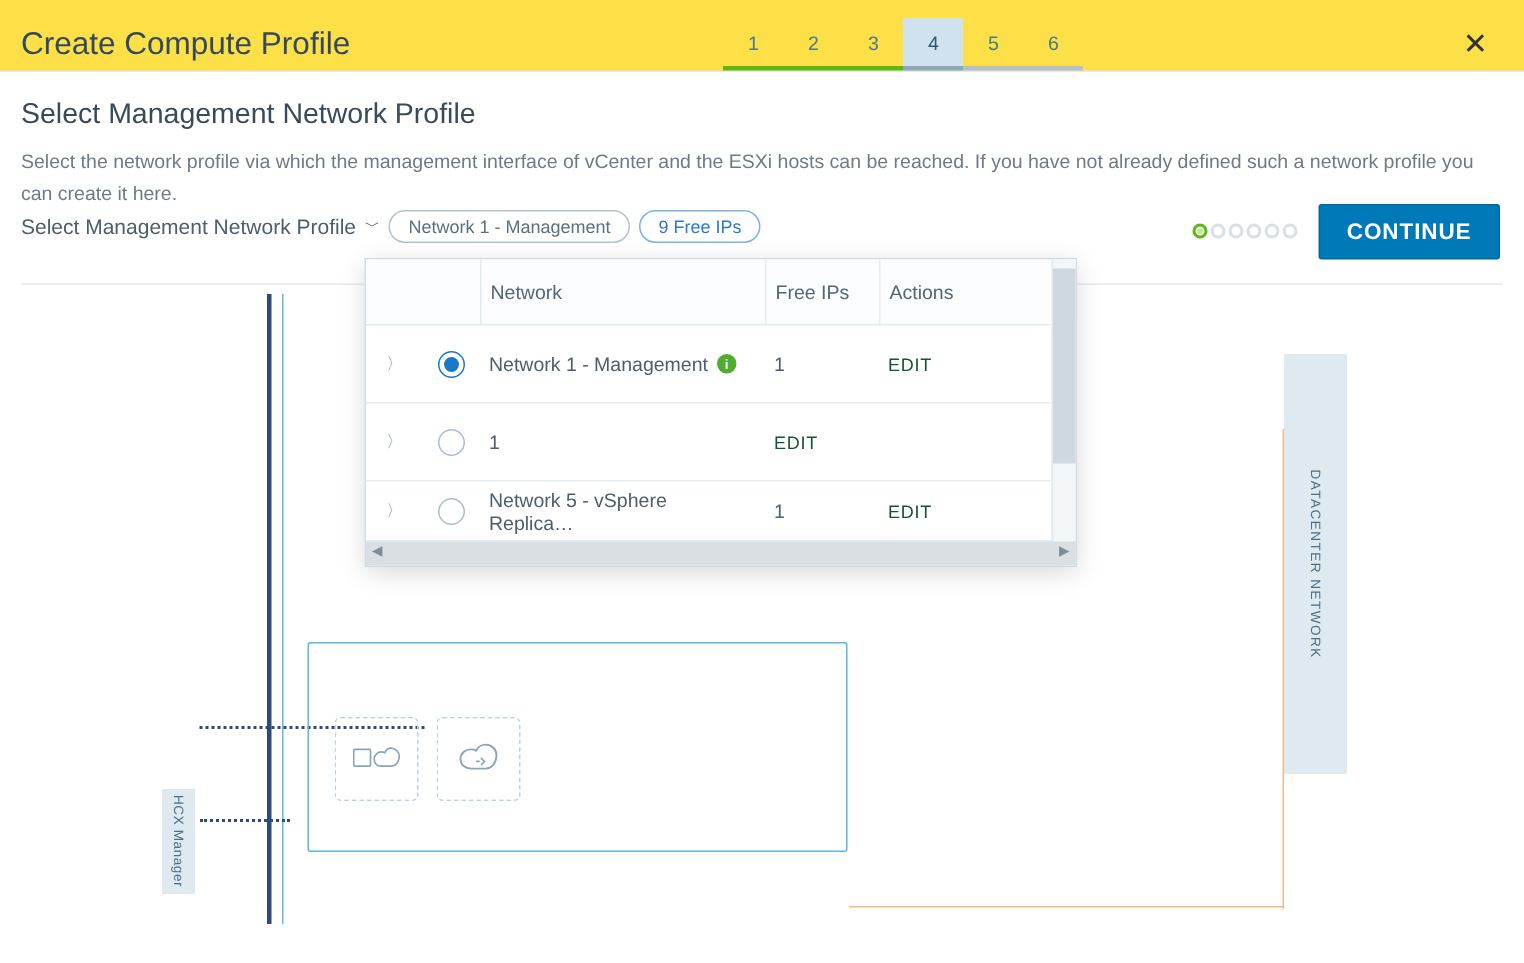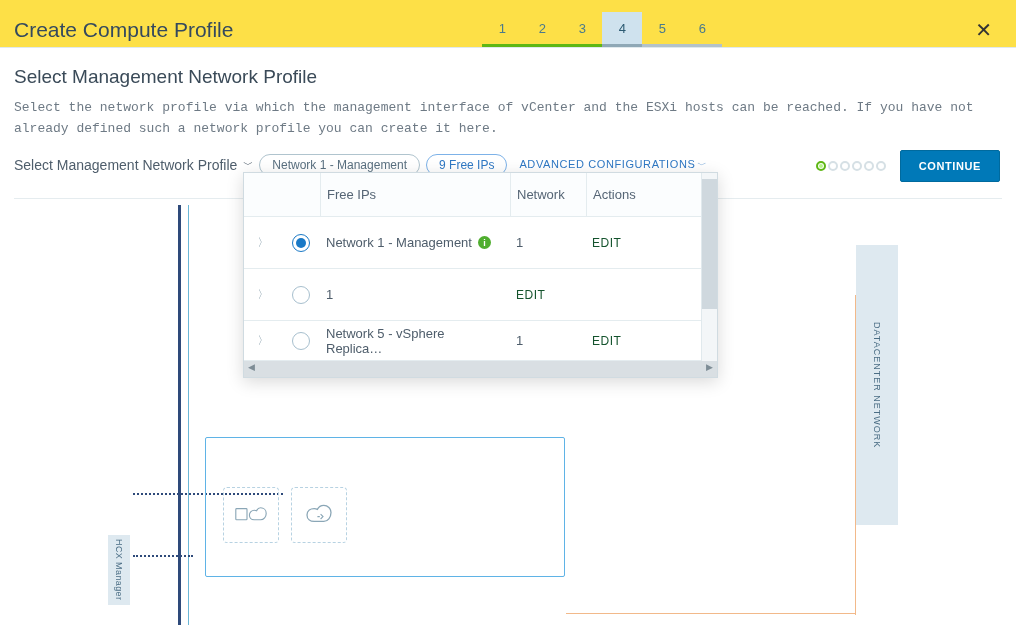--- a/index.html
+++ b/index.html
@@ -9,35 +9,35 @@
   .header-title { font-size: 21px; font-weight: 300; color: #34495e; }
   .steps { display: flex; align-items: stretch; gap: 0; height: 100%; }
   .step { width: 40px; display: flex; align-items: center; justify-content: center; font-size: 13px; color: #4a7a8c; position: relative; }
   .step.done { border-bottom: 3px solid #5eb715; }
   .step.active { background: #cfe2ee; color: #2c5a72; border-bottom: 3px solid #8fa8b6; }
   .step.todo { border-bottom: 3px solid #b3c2ca; }
   .close-x { font-size: 20px; color: #333; cursor: pointer; padding: 4px; font-weight: 300; }
 
   .content { padding: 18px 14px 0 14px; }
   .section-title { font-size: 19px; font-weight: 300; color: #3a4a58; margin-bottom: 10px; }
-  .section-desc { font-size: 13px; color: #6e7a85; line-height: 1.6; margin-bottom: 14px; max-width: 985px; font-family: Liberation Mono, monospace; }
+  .section-desc { font-size: 13px; color: #6e7a85; line-height: 1.6; max-width: 985px; }
 
   .select-row { display: flex; align-items: center; gap: 6px; font-size: 13px; color: #4e5d6b; }
   .select-label { font-size: 14px; }
   .chev { display: inline-block; font-size: 10px; }
   .pill { border: 1px solid #b0c4ce; border-radius: 12px; padding: 3px 12px; font-size: 12px; color: #5a7080; }
   .pill.accent { border-color: #7db2e8; color: #2f78c4; }
   .adv-link { color: #2f78c4; font-size: 11px; letter-spacing: 0.6px; margin-left: 6px; cursor: pointer; }
   .adv-link .sm-chev { font-size: 9px; margin-left: 2px; }
 
   .action-bar { display: flex; align-items: center; justify-content: flex-end; gap: 14px; margin-top: -26px; padding-right: 2px; }
   .progress-dots { display: flex; align-items: center; gap: 2px; }
   .pd { width: 10px; height: 10px; border-radius: 50%; border: 2px solid #d6e0e5; }
   .pd.on { border-color: #5eb715; box-shadow: inset 0 0 0 1px #fff, inset 0 0 0 6px #b7f28b; }
-  .btn-primary { background: #0079b8; color: #fff; border: 1px solid #006a9e; padding: 9px 18px; font-size: 11px; font-weight: 600; letter-spacing: 0.6px; cursor: pointer; border-radius: 2px; }
+  .btn-primary { background: #0079b8; color: #fff; border: 1px solid #006a9e; padding: 9px 18px; font-size: 15px; font-weight: 600; letter-spacing: 0.6px; cursor: pointer; border-radius: 2px; }
 
   .divider { height: 1px; background: #e5ecef; margin: 16px 0 0 0; }
 
   
   .diagram-area { position: relative; margin: 0 auto; width: 780px; height: 430px; margin-top: 6px; }
   .svc-box { position: absolute; right: 0; top: 40px; width: 42px; height: 280px; background: #dee9f0; display: flex; align-items: center; justify-content: center; }
   .svc-box span { writing-mode: vertical-rl; font-size: 9px; color: #4b6e85; letter-spacing: 1px; }
   .mgr-box { position: absolute; left: -10px; top: 330px; width: 22px; height: 70px; background: #dee9f0; display: flex; align-items: center; justify-content: center; }
   .mgr-box span { writing-mode: vertical-rl; font-size: 9px; color: #4b6e85; letter-spacing: 0.4px; }
   .big-rect { position: absolute; left: 87px; top: 232px; width: 360px; height: 140px; border: 1px solid #5fb3e6; border-radius: 2px; }
@@ -94,23 +94,20 @@
 
 <div class="content">
   <div class="section-title">Select Management Network Profile</div>
   <div class="section-desc">Select the network profile via which the management interface of vCenter and the ESXi hosts can be reached. If you have not already defined such a network profile you can create it here.</div>
 
   <div class="select-row">
     <span class="select-label">Select Management Network Profile</span>
     <span class="chev">﹀</span>
     <span class="pill">Network 1 - Management</span>
     <span class="pill accent">9 Free IPs</span>
-    <span class="adv-link">
-      <span>ADVANCED CONFIGURATIONS</span><span class="sm-chev">﹀</span>
-    </span>
   </div>
 
   <div class="action-bar">
     <div class="progress-dots">
       <div class="pd on"></div>
       <div class="pd"></div>
       <div class="pd"></div>
       <div class="pd"></div>
       <div class="pd"></div>
       <div class="pd"></div>
@@ -152,22 +149,22 @@
 </div>
 
 <div class="dropdown">
   <div class="dd-table">
     <div class="dd-scroll">
         <div class="thumb"></div>
       </div>
     <div class="dd-header">
       <div></div>
       <div></div>
+      <div>Network</div>
       <div>Free IPs</div>
-      <div>Network</div>
       <div>Actions</div>
     </div>
 
     <div class="dd-row">
       <div class="dd-cell expand-caret">〉</div>
       <div class="dd-cell">
           <div class="radio checked"></div>
         </div>
       <div class="dd-cell net-name">
         <span>Network 1 - Management</span>

